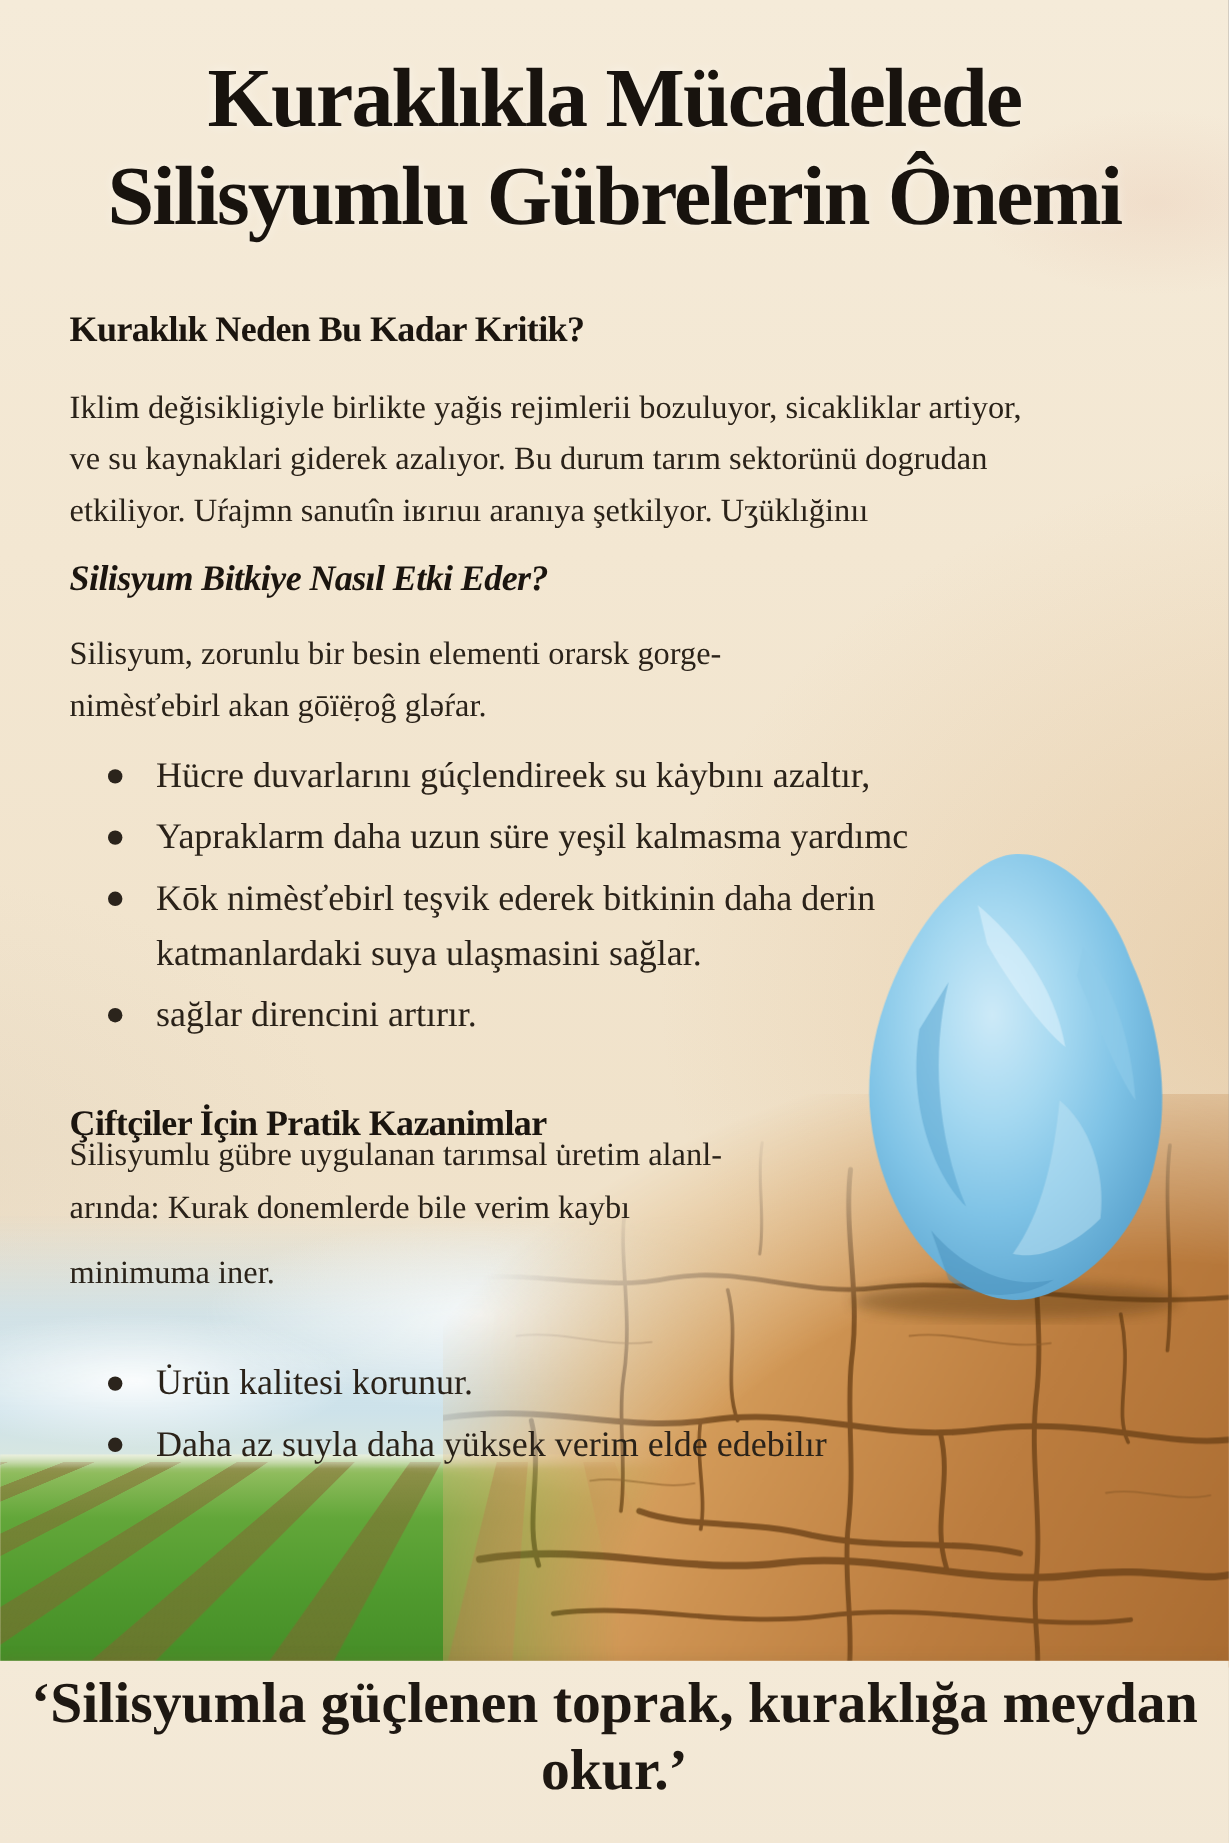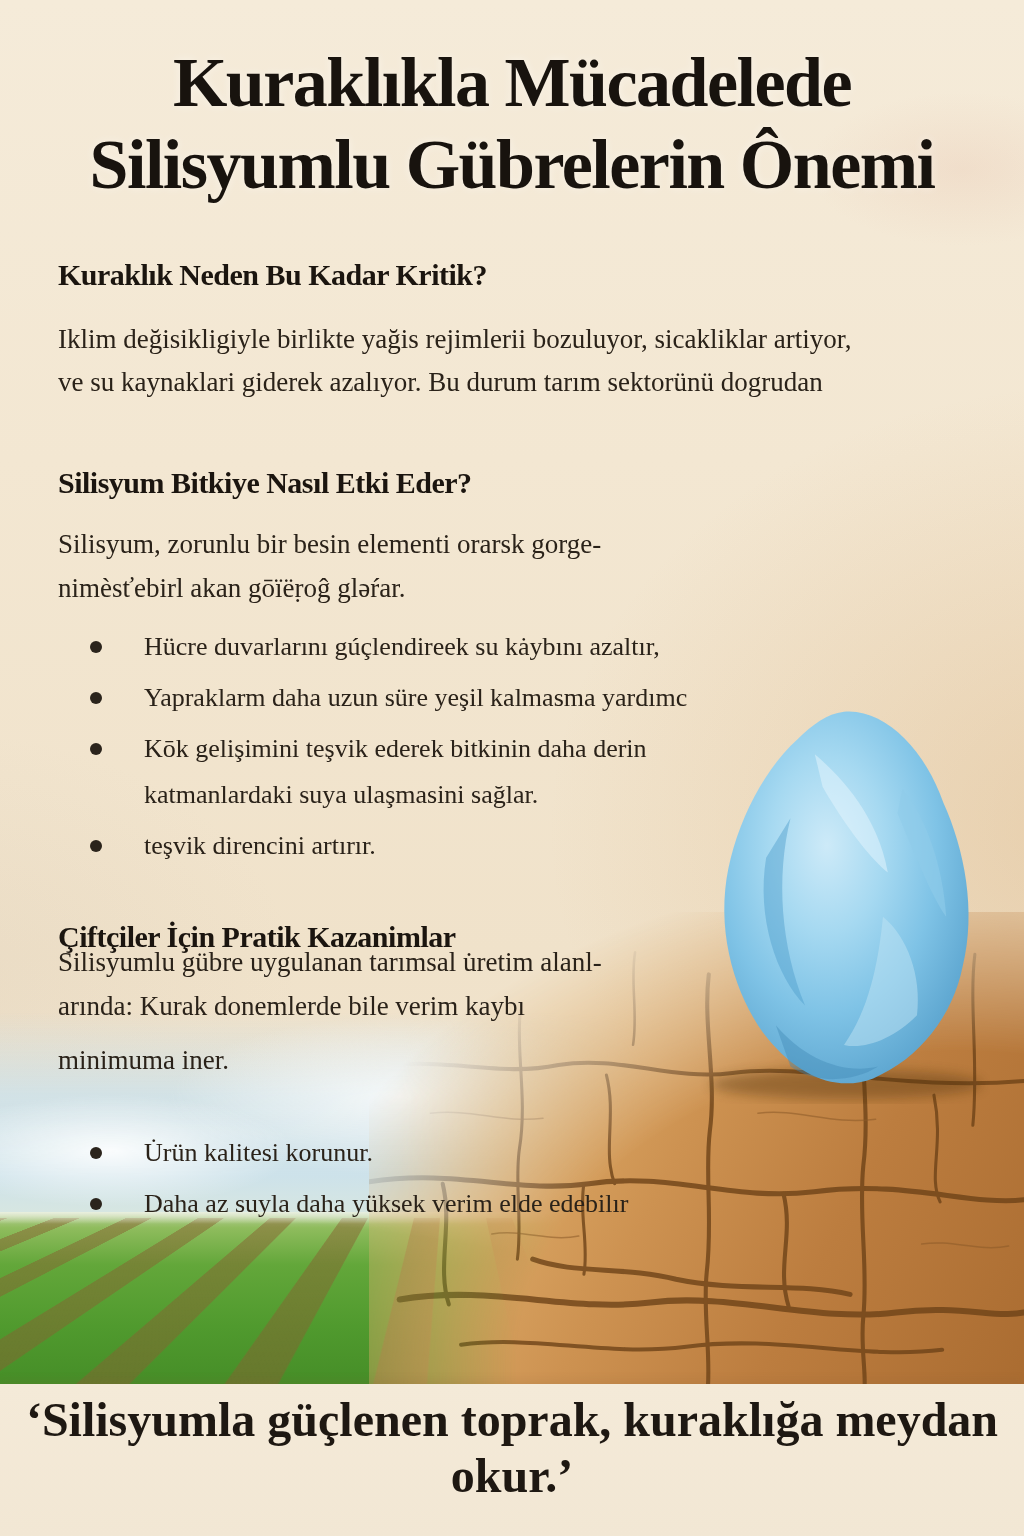--- a/index.html
+++ b/index.html
@@ -55,30 +55,30 @@
     background: linear-gradient(180deg,#f4ead8,#f2e7d4);
     box-shadow: 0 -3px 9px rgba(130,95,55,.16);
   }
   
   h1 { position:absolute; top:42px; left:0; width:100%; margin:0; text-align:center;
        font-size:70px; line-height:82px; font-weight:700; letter-spacing:-1.5px; color:#18130e;
        text-shadow:0 0 10px rgba(255,255,255,.45); }
   h1 span { display:block; }
   h2 { position:absolute; left:58px; margin:0; font-size:30px; font-weight:700;
        letter-spacing:-0.5px; color:#1b150f; }
-  .h2-1 { top:258px; } .h2-2 { top:466px; } .h2-3 { top:920px; }
+  .h2-1 { top:258px; } .h2-2 { top:466px;font-style:italic; } .h2-3 { top:920px; }
   .para { position:absolute; left:58px; font-size:27px; color:#2a2219; }
   .p1 { top:318px; line-height:43px; }
   .p2 { top:522px; line-height:44px; }
   .p3 { top:940px; line-height:44px; }
   .p3 .gap { margin-top:10px; }
   ul { list-style:none; margin:0; padding:0; position:absolute; }
   .ul2 { left:90px; top:624px; }
   .ul3 { left:90px; top:1130px;text-align:right; }
-  li { display:flex; gap:42px; margin-bottom:5px; font-size:26px; line-height:46px; color:#2a2219; }
+  li { display:flex; gap:28px; margin-bottom:5px; font-size:30px; line-height:46px; color:#2a2219; }
   .dot { flex:0 0 auto; width:12px; height:12px; border-radius:50%; background:#2b241c; margin-top:17px; }
   .quote { position:absolute; left:0; top:1392px; width:100%; margin:0; text-align:center;
            font-weight:700; font-size:48px; line-height:56px; color:#1e1812; }
 </style>
 </head>
 <body>
 
 <div class="page">
 
   <div class="warm-tint"></div>
@@ -144,20 +144,21 @@
 
   <h1>
     <span>Kuraklıkla Mücadelede</span>
     <span>Silisyumlu Gübrelerin Ônemi</span>
   </h1>
 
   <h2 class="h2-1">Kuraklık Neden Bu Kadar Kritik?</h2>
   <div class="para p1">
     <div>Iklim değisikligiyle birlikte yağis rejimlerii bozuluyor, sicakliklar artiyor,</div>
     <div>ve su kaynaklari giderek azalıyor. Bu durum tarım sektorünü dogrudan</div>
+    <div>etkiliyor. Uŕajmn sanutîn iʁırıuı aranıya şetkilyor. Uʒüklığinıı</div>
   </div>
 
   <h2 class="h2-2">Silisyum Bitkiye Nasıl Etki Eder?</h2>
   <div class="para p2">
     <div>Silisyum, zorunlu bir besin elementi orarsk gorge-</div>
     <div>nimèsťebirl akan gōïëṛoĝ gləŕar.</div>
   </div>
 
   <ul class="ul2">
     <li>
@@ -168,28 +169,28 @@
     </li>
     <li>
       <span class="dot"></span>
       <div>
         <div>Yapraklarm daha uzun süre yeşil kalmasma yardımc</div>
       </div>
     </li>
     <li>
       <span class="dot"></span>
       <div>
-        <div>Kōk gelişimini teşvik ederek bitkinin daha derin</div>
+        <div>Kōk nimèsťebirl teşvik ederek bitkinin daha derin</div>
         <div>katmanlardaki suya ulaşmasini sağlar.</div>
       </div>
     </li>
     <li>
       <span class="dot"></span>
       <div>
-        <div>teşvik direncini artırır.</div>
+        <div>sağlar direncini artırır.</div>
       </div>
     </li>
   </ul>
 
   <h2 class="h2-3">Çiftçiler İçin Pratik Kazanimlar</h2>
   <div class="para p3">
     <div>Silisyumlu gübre uygulanan tarımsal u̇retim alanl-</div>
     <div>arında: Kurak donemlerde bile verim kaybı</div>
     <div class="gap">minimuma iner.</div>
   </div>

